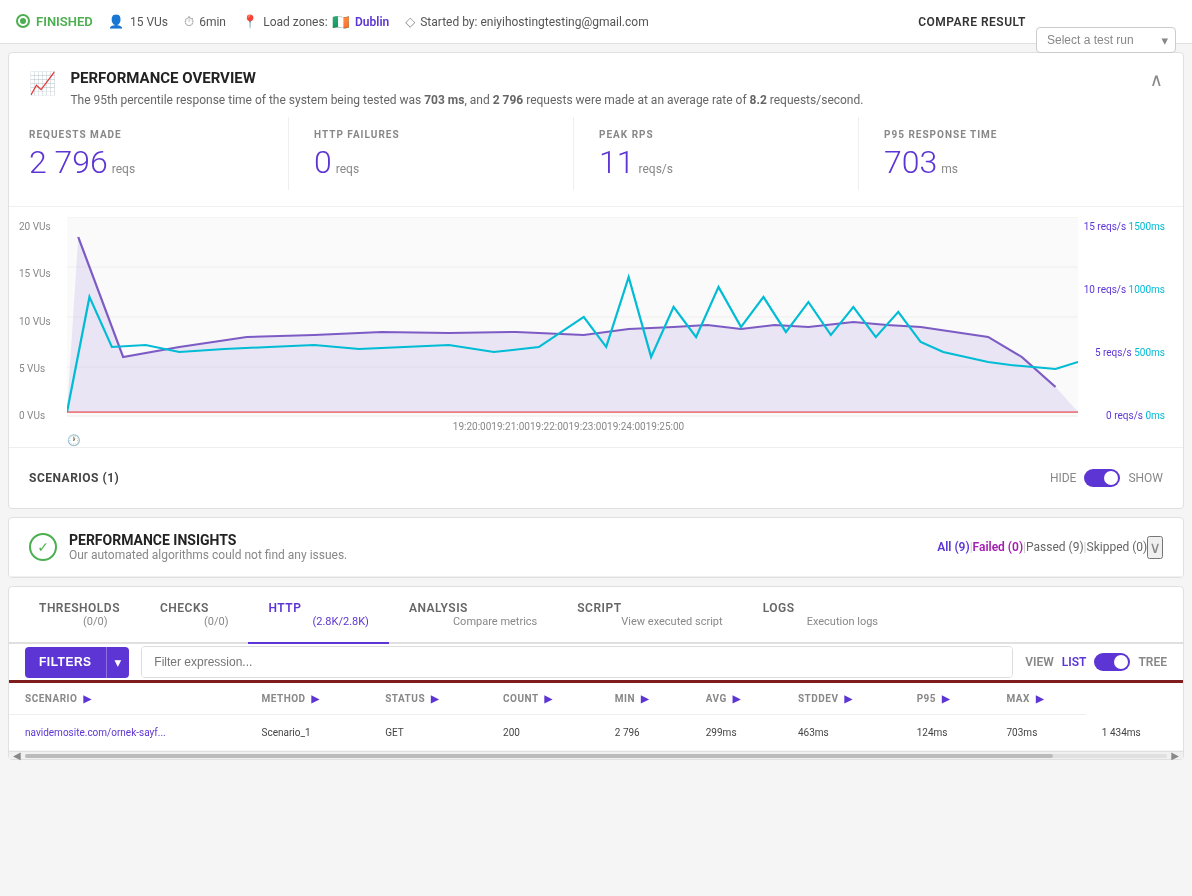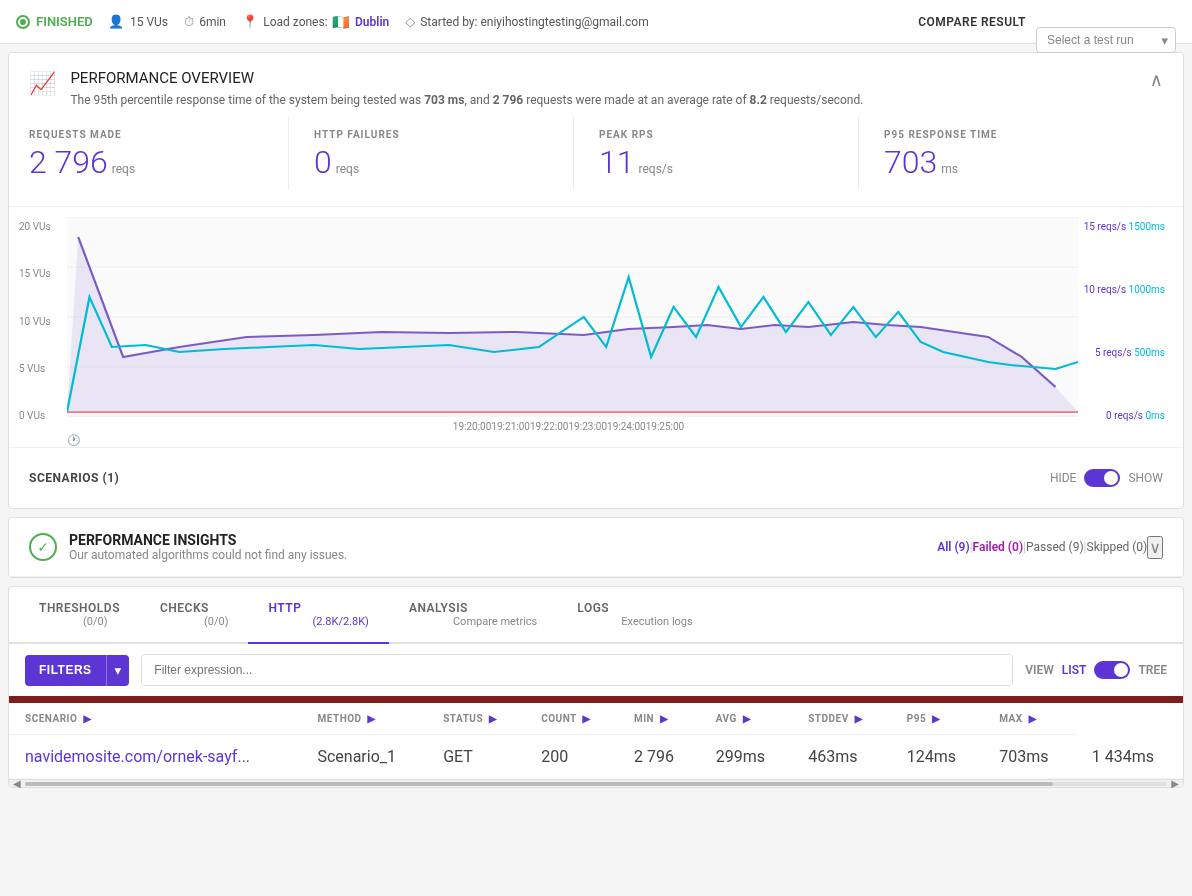--- a/index.html
+++ b/index.html
@@ -1,38 +1,38 @@
 <!DOCTYPE html>
 <html><head>
   <meta charset="utf-8">
   <style>
     * { box-sizing: border-box; margin: 0; padding: 0; }
     body { font-family: -apple-system, BlinkMacSystemFont, 'Segoe UI', Roboto, sans-serif; background: #f5f5f5; color: #333; font-size: 13px; }
     
     
     .top-bar { background: #fff; border-bottom: 1px solid #e0e0e0; padding: 0 16px; height: 44px; display: flex; align-items: center; justify-content: space-between; }
     .top-bar-left { display: flex; align-items: center; gap: 16px; }
-    .status-badge { display: flex; align-items: center; gap: 6px; font-weight: 600; color: #4caf50; font-size: 13px; }
+    .status-badge { display: flex; gap: 6px; font-weight: 600; color: #4caf50; font-size: 13px; }
     .status-dot { width: 14px; height: 14px; border-radius: 50%; border: 2px solid #4caf50; display: flex; align-items: center; justify-content: center; }
     .status-dot-inner { width: 6px; height: 6px; background: #4caf50; border-radius: 50%; }
     .meta-item { display: flex; align-items: center; gap: 5px; color: #555; font-size: 12px; }
     .meta-icon { color: #888; font-size: 13px; }
     .flag { font-size: 14px; }
     .compare-section { display: flex; align-items: center; gap: 10px; }
     .compare-label { font-size: 12px; font-weight: 600; color: #333; letter-spacing: 0.5px; }
     .compare-select { border: 1px solid #ccc; border-radius: 4px; padding: 5px 28px 5px 10px; font-size: 12px; color: #888; background: #fff; appearance: none; cursor: pointer; min-width: 140px; }
     .select-wrapper { position: relative; margin-top: 36px; }
     .select-wrapper::after { content: '▾'; position: absolute; right: 8px; top: 50%; transform: translateY(-50%); color: #888; pointer-events: none; }
 
     
     .section-card { background: #fff; margin: 8px; border-radius: 4px; border: 1px solid #e0e0e0; }
     .overview-header { padding: 16px 20px 8px; display: flex; align-items: flex-start; justify-content: space-between; }
     .overview-title-area { display: flex; gap: 14px; }
     .overview-icon { font-size: 22px; color: #888; margin-top: 2px; }
-    .overview-title { font-size: 15px; font-weight: 400; color: #222; margin-bottom: 4px; }
+    .overview-title { font-size: 15px; font-weight: 700; color: #222; margin-bottom: 4px; }
     .overview-desc { font-size: 12px; color: #666; line-height: 1.5; }
     .overview-desc strong { font-weight: 700; }
     .collapse-btn { background: none; border: none; cursor: pointer; color: #888; font-size: 18px; }
 
     
     .metrics-row { display: flex; padding: 0 20px 16px; gap: 5px; border-bottom: 1px solid #f0f0f0; }
     .metric-item { flex: 1; padding: 12px 0; border-right: 1px solid #eee; padding-right: 20px; margin-right: 20px; }
     .metric-item:last-child { border-right: none; }
     .metric-label { font-size: 10px; font-weight: 700; color: #888; letter-spacing: 1px; text-transform: uppercase; margin-bottom: 6px; }
     .metric-value { font-size: 32px; font-weight: 300; color: #5c35d4; line-height: 1; }
@@ -62,37 +62,37 @@
     .filter-failed { color: #a21caf; font-weight: 600; }
     .insights-collapse { color: #888; cursor: pointer; font-size: 16px; }
 
     
     .tabs-bar { background: #fff; margin: 8px; border-radius: 4px; border: 1px solid #e0e0e0; }
     .tabs-row { display: flex; padding: 0 10px; border-bottom: 2px solid #e0e0e0; }
     .tab-item { padding: 14px 20px; font-size: 12px; cursor: pointer; color: #666; font-weight: 600; text-transform: uppercase; letter-spacing: 0.5px; border-bottom: 2px solid transparent; margin-bottom: -2px; }
     .tab-item .tab-sub { font-size: 11px; color: #888; font-weight: 400; display: block; text-transform: none; letter-spacing: 0; margin-left: 44px; }
     .tab-item.active { color: #5c35d4; border-bottom-color: #5c35d4; }
     .tab-item.active .tab-sub { color: #5c35d4; }
-    .table-toolbar { padding: 10px 16px; display: flex; align-items: center; justify-content: space-between; border-bottom: 7px solid #7f1d1d; }
+    .table-toolbar { padding: 2px 16px; display: flex; align-items: center; justify-content: space-between; border-bottom: 3px solid #7f1d1d; }
     .filters-btn { background: #5c35d4; color: #fff; border: none; border-radius: 4px 0 0 4px; padding: 8px 14px; font-size: 12px; font-weight: 600; cursor: pointer; letter-spacing: 0.5px; }
     .filters-dropdown { background: #5c35d4; color: #fff; border: none; border-left: 1px solid rgba(255,255,255,0.3); border-radius: 0 4px 4px 0; padding: 8px 8px; cursor: pointer; }
     .filter-input-wrap { display: flex; flex: 1; margin: 0 12px; border: 1px solid #ddd; border-radius: 4px; overflow: hidden; }
     .filter-input { flex: 1; border: none; padding: 8px 12px; font-size: 12px; color: #aaa; outline: none; }
     .view-toggle { display: flex; align-items: center; gap: 8px; font-size: 12px; color: #888; }
     .view-label { font-weight: 600; color: #888; }
     .view-switch { width: 36px; height: 18px; background: #5c35d4; border-radius: 9px; position: relative; cursor: pointer; }
     .view-switch-knob { width: 14px; height: 14px; background: #fff; border-radius: 50%; position: absolute; top: 2px; right: 2px; }
     .view-option { font-weight: 600; }
     .view-option.active { color: #5c35d4; }
 
     
     .data-table { width: 100%; border-collapse: collapse; }
     .data-table th { padding: 10px 16px; font-size: 10px; font-weight: 700; color: #888; text-transform: uppercase; letter-spacing: 0.5px; border-bottom: 1px solid #eee; text-align: left; white-space: nowrap; }
     .data-table th .sort-arrow { color: #5c35d4; margin-left: 3px; font-size: 10px; }
-    .data-table td { padding: 12px 16px; font-size: 16px; color: #444; border-bottom: 1px solid #f5f5f5; white-space: nowrap; }
+    .data-table td { padding: 12px 16px; font-size: 10px; color: #444; border-bottom: 1px solid #f5f5f5; white-space: nowrap; }
     .data-table td.link { color: #5c35d4; cursor: pointer; }
     .scrollbar-area { height: 8px; background: #f0f0f0; border-top: 1px solid #e0e0e0; display: flex; align-items: center; padding: 0 4px; }
     .scrollbar-left { font-size: 10px; color: #888; margin-right: 4px; }
     .scrollbar-track { flex: 1; height: 4px; background: #e0e0e0; border-radius: 2px; position: relative; }
     .scrollbar-thumb { height: 4px; background: #bbb; border-radius: 2px; width: 90%; }
     .scrollbar-right { font-size: 10px; color: #888; margin-left: 4px; }
   </style>
 </head>
 <body>
 
@@ -252,20 +252,23 @@
       THRESHOLDS<span class="tab-sub">(0/0)</span>
     </div>
     <div class="tab-item">
       CHECKS<span class="tab-sub">(0/0)</span>
     </div>
     <div class="tab-item active">
       HTTP<span class="tab-sub">(2.8K/2.8K)</span>
     </div>
     <div class="tab-item">
       ANALYSIS<span class="tab-sub">Compare metrics</span>
+    </div>
+    <div class="tab-item">
+      SCRIPT<span class="tab-sub">View executed script</span>
     </div>
     <div class="tab-item">
       LOGS<span class="tab-sub">Execution logs</span>
     </div>
   </div>
 
   <div class="table-toolbar">
     <div style="display:flex;">
       <button class="filters-btn">FILTERS</button>
       <button class="filters-dropdown">▾</button>

